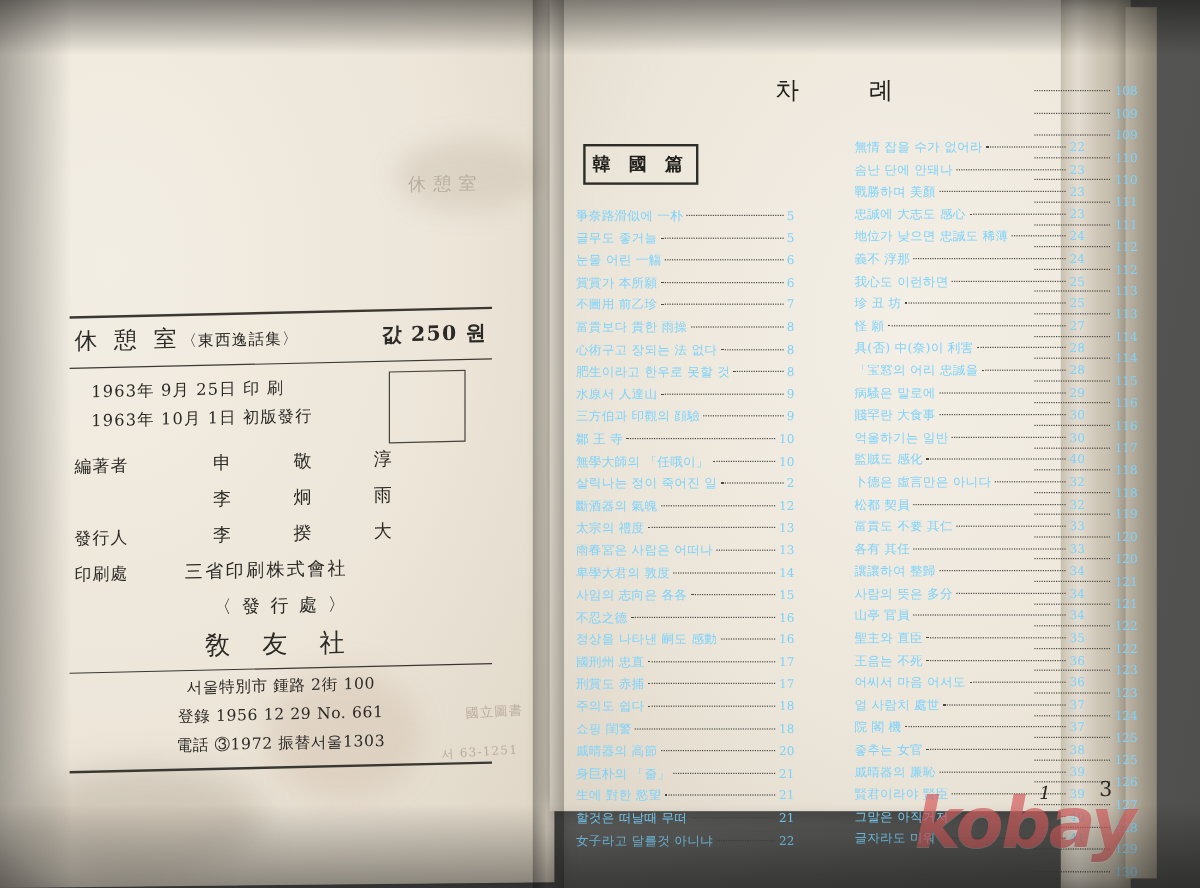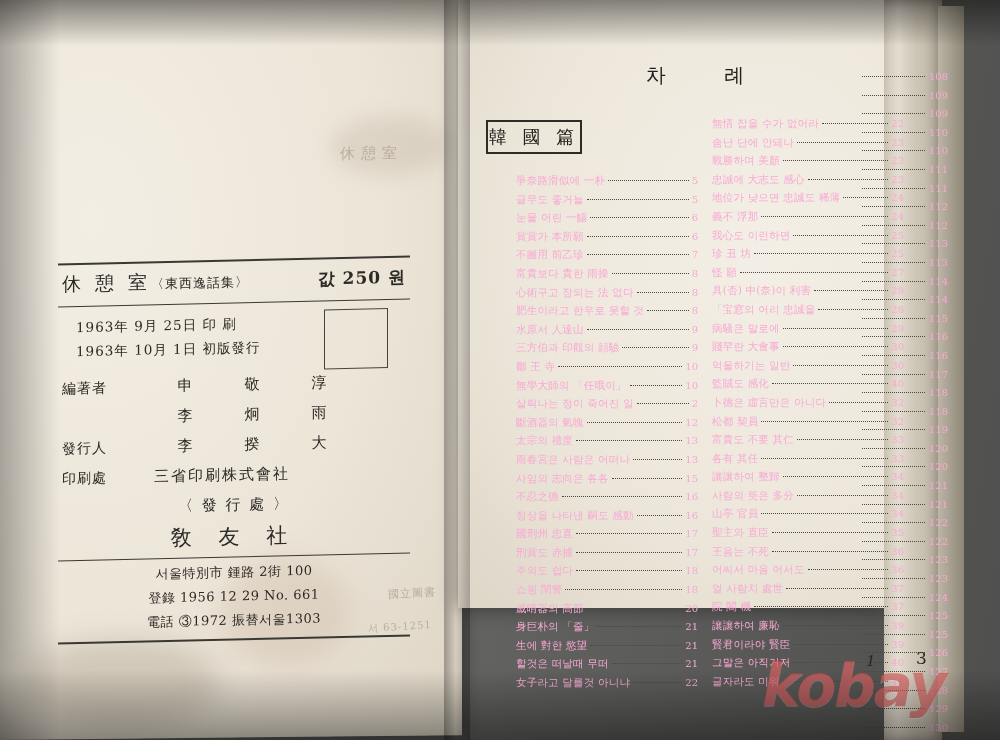--- a/index.html
+++ b/index.html
@@ -27,21 +27,21 @@
     box-shadow:0 0 18px rgba(0,0,0,.45);
   }
   .page-left{
     left:0;top:0;width:462px;height:740px;
     background:
       radial-gradient(ellipse at 20% 30%,#f3eee4 0%,#ece5d8 55%,#ddd4c4 100%);
     transform:skewY(-0.6deg);
     transform-origin:top left;
   }
   .page-right{
-    left:458px;top:0;width:430px;height:608px;
+    left:458px;top:0;width:430px;height:676px;
     background:
       radial-gradient(ellipse at 70% 40%,#f4efe6 0%,#ece6da 60%,#ddd5c6 100%);
   }
   
   .foreedge{
     position:absolute;left:884px;top:0;width:58px;height:740px;
     background:linear-gradient(90deg,#cfc7b7 0%,#e3dcd0 25%,#cdc5b5 55%,#b9b1a1 100%);
     box-shadow:inset -6px 0 12px rgba(0,0,0,.25);
   }
   .foreedge2{
@@ -90,26 +90,26 @@
   }
   
   .toc-head{
     position:absolute;left:120px;top:62px;width:260px;
     font-family:"DejaVu Serif",serif;font-size:20px;letter-spacing:26px;
     color:#22201c;text-align:center;
   }
   .seal{
     position:absolute;left:28px;top:120px;width:92px;height:30px;
     border:2px solid #2e2c28;display:flex;align-items:center;justify-content:center;
-    font-family:"DejaVu Serif",serif;font-size:18px;letter-spacing:5px;color:#23211d;
+    font-family:"DejaVu Serif",serif;font-size:15px;letter-spacing:5px;color:#23211d;font-weight:bold;
   }
   .col{
-    position:absolute;font-family:"DejaVu Serif",serif;color:#f9a8d4;
-  }
-  .col-a{left:480px;top:175px;width:182px;margin-left:36px;}
+    position:absolute;font-family:"DejaVu Serif",serif;color:#7dd3fc;
+  }
+  .col-a{left:480px;top:175px;width:182px;}
   .col-b{left:664px;top:118px;width:192px;margin-left:48px;}
   .col-c{left:862px;top:72px;width:86px;}
   .tline{
     display:flex;align-items:baseline;font-size:10.5px;line-height:1.0;
     height:18.6px;white-space:nowrap;overflow:hidden;
   }
   .tline .t{flex:0 0 auto;letter-spacing:.2px;}
   .tline .dots{
     flex:1 1 auto;margin:0 3px;border-bottom:1px dotted #4a4840;
     transform:translateY(-3px);min-width:8px;
@@ -313,20 +313,25 @@
         <span class="t">太宗의 禮度</span>
         <span class="dots"></span>
         <span class="p">13</span>
       </div>
       <div class="tline">
         <span class="t">雨春宮은 사람은 어떠나</span>
         <span class="dots"></span>
         <span class="p">13</span>
       </div>
       <div class="tline">
+        <span class="t">卑學大君의 敦度</span>
+        <span class="dots"></span>
+        <span class="p">14</span>
+      </div>
+      <div class="tline">
         <span class="t">사임의 志向은 各各</span>
         <span class="dots"></span>
         <span class="p">15</span>
       </div>
       <div class="tline">
         <span class="t">不忍之德</span>
         <span class="dots"></span>
         <span class="p">16</span>
       </div>
       <div class="tline">
@@ -510,21 +515,26 @@
         <span class="t">얼 사람치 處世</span>
         <span class="dots"></span>
         <span class="p">37</span>
       </div>
       <div class="tline">
         <span class="t">院 閣 機</span>
         <span class="dots"></span>
         <span class="p">37</span>
       </div>
       <div class="tline">
-        <span class="t">讓讓하여 廉恥</span>
+        <span class="t">좋추는 女官</span>
+        <span class="dots"></span>
+        <span class="p">38</span>
+      </div>
+      <div class="tline">
+        <span class="t">戚晴器의 廉恥</span>
         <span class="dots"></span>
         <span class="p">39</span>
       </div>
       <div class="tline">
         <span class="t">賢君이라야 賢臣</span>
         <span class="dots"></span>
         <span class="p">39</span>
       </div>
       <div class="tline">
         <span class="t">그말은 아직거저</span>

